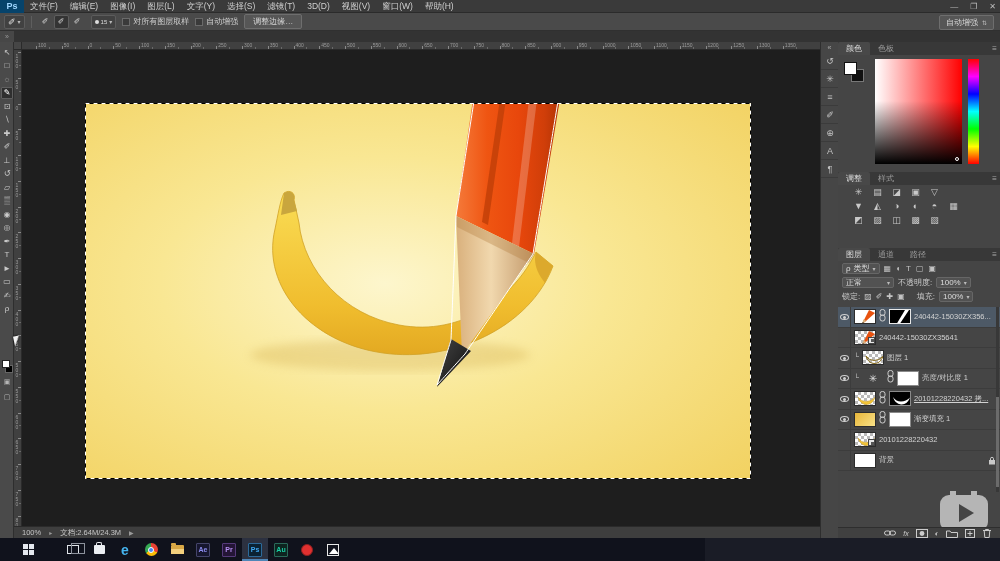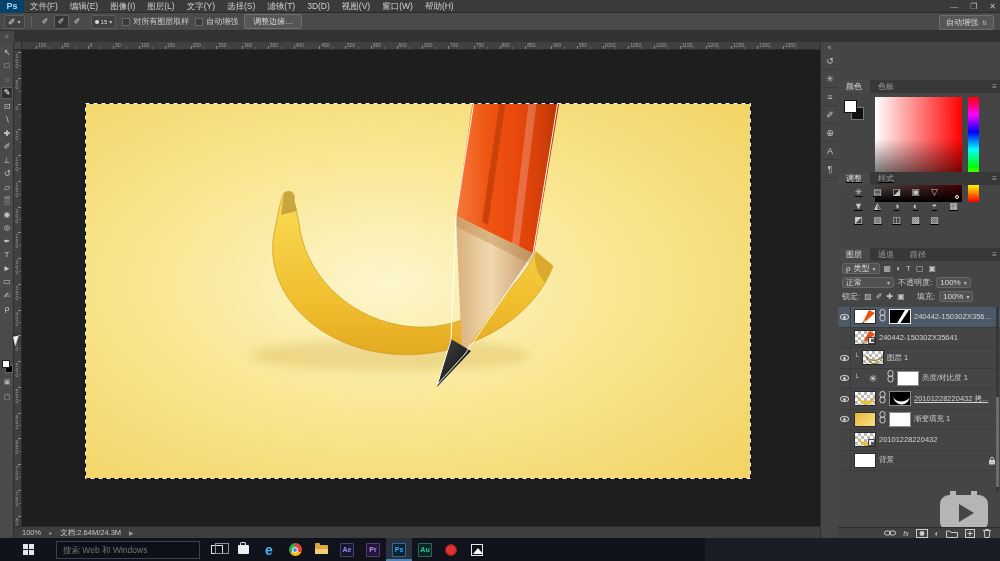--- a/index.html
+++ b/index.html
@@ -95,31 +95,31 @@
     justify-content:center; border-bottom:1px solid #3b3b3b; }
   .dock-expand { height:10px; font-size:7px; color:#aaa; display:flex; align-items:center; justify-content:center; }
 
   
   #panels { position:absolute; left:838px; top:42px; width:162px; height:496px; background:#454545; }
   .ptabs { height:13px; background:#383838; display:flex; align-items:flex-end; position:relative; }
   .ptab { font-size:8px; color:#9c9c9c; padding:1px 8px; }
   .ptab.active { background:#484848; color:#ddd; border-radius:2px 2px 0 0; }
   .pmenu { position:absolute; right:3px; top:2px; color:#aaa; font-size:8px; }
 
-  #color-group { position:absolute; left:0; top:0; width:162px; height:128px;margin-top:38px; }
+  #color-group { position:absolute; left:0; top:0; width:162px; height:128px; }
   #color-fg { position:absolute; left:6px; top:20px; width:13px; height:13px; background:#fff; border:1px solid #111; z-index:2;}
   #color-bg { position:absolute; left:13px; top:27px; width:13px; height:13px; background:#111; border:1px solid #777; }
   #color-field { position:absolute; left:37px; top:17px; width:87px; height:105px;
     background:linear-gradient(to top, #000, rgba(0,0,0,0) 60%),
                linear-gradient(to right, #fff, #f00); }
   #color-field .picker { position:absolute; right:3px; bottom:3px; width:4px; height:4px; border:1px solid #fff; border-radius:50%; }
   #hue-strip { position:absolute; left:130px; top:17px; width:11px; height:105px;
     background:linear-gradient(to bottom,#f00,#f0f,#00f,#0ff,#0f0,#ff0,#f00); }
 
-  #adj-group { position:absolute; left:0; top:130px; width:162px; height:76px;text-decoration:underline; }
+  #adj-group { position:absolute; left:0; top:130px; width:162px; height:76px; }
   #adj-label { font-size:8px; color:#bbb; padding:3px 0 1px 6px; }
   .adj-row { display:flex; gap:6px; padding:1px 0 1px 14px; }
   .adj-icon { width:13px; height:12px; color:#c9c9c9; font-size:9px; display:flex; align-items:center; justify-content:center; }
 
   #layers-group { position:absolute; left:0; top:206px; width:162px; height:290px; }
   .lrow { display:flex; align-items:center; gap:4px; padding:0 4px; height:14px; }
   .lselect { background:#525252; border:1px solid #666; border-radius:2px; color:#ddd; font-size:8px;
     display:flex; align-items:center; gap:3px; padding:0 3px; height:11px; }
   .ltext { color:#c9c9c9; font-size:8px; white-space:nowrap; }
   .licon { color:#c3c3c3; font-size:8px; }
@@ -759,21 +759,20 @@
   <div id="taskbar">
     <div id="taskbar-light"></div>
     <div id="start-btn">
       <div class="winflag">
           <div></div>
           <div></div>
           <div></div>
           <div></div>
         </div>
     </div>
-    <input id="search-box" placeholder="搜索 Web 和 Windows" style="">
     <div id="tb-icons">
         <div class="tb-cell">
           <span class="i-taskview"></span>
         </div>
         <div class="tb-cell">
           <span class="i-store"></span>
         </div>
         <div class="tb-cell">
           <span class="i-edge">e</span>
         </div>

